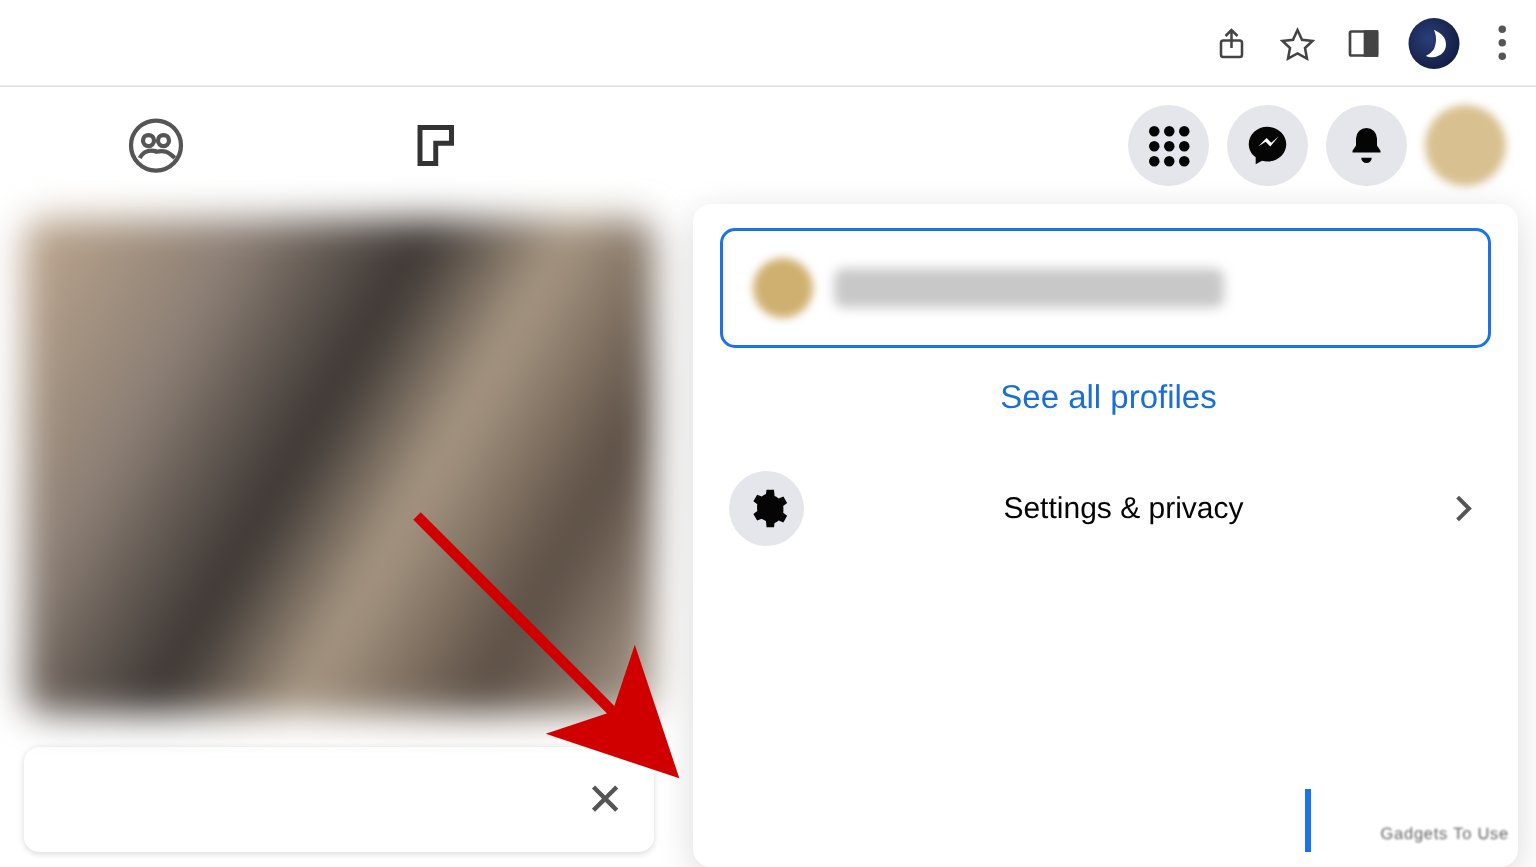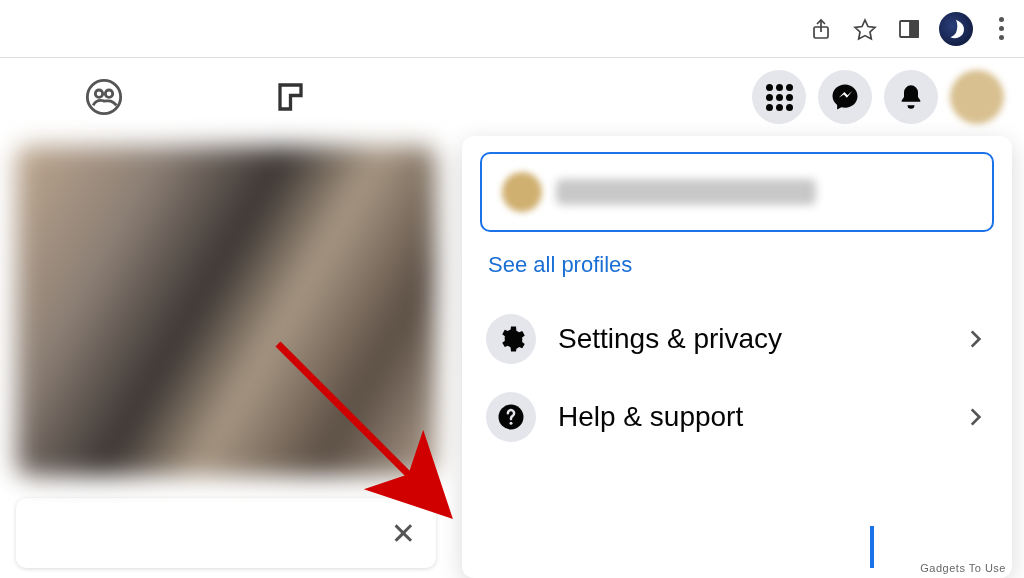--- a/index.html
+++ b/index.html
@@ -24,35 +24,35 @@
   .grid9 div { background:#050505; border-radius:50%;}
 
   
   .main { display:flex; position:relative; height:calc(578px - 58px - 78px);}
   .left-col { width:440px; padding:10px 0 0 16px;}
   .stories { width:420px; height:330px; border-radius:14px; background:linear-gradient(120deg,#bfa88f 0%, #8b7e74 25%, #3b3532 45%, #a89783 60%, #5a4d43 80%, #b0a090 100%); filter:blur(12px);}
   .close-card { margin-top:22px; width:420px; height:70px; background:#fff; border-radius:10px; box-shadow:0 1px 4px rgba(0,0,0,.15); display:flex; align-items:center; justify-content:flex-end; padding-right:20px;}
   .close-x { font-size:30px; color:#555; cursor:pointer;}
 
   
-  .dropdown { position:absolute; top:0; right:12px; width:550px; background:#fff; border-radius:12px; box-shadow:0 6px 24px rgba(0,0,0,.15); padding:16px 18px 0 18px; height:100%; overflow:hidden;}
+  .dropdown { position:absolute; top:0; right:12px; width:550px; background:#fff; border-radius:12px; box-shadow:0 6px 24px rgba(0,0,0,.15); padding:16px 18px 0 18px; height:100%; overflow:hidden;text-align:center;}
   .profile-box { border:2px solid #1a73e8; border-radius:10px; padding:18px 20px; display:flex; align-items:center; gap:14px; cursor:pointer;}
   .profile-box .pavatar { width:40px; height:40px; border-radius:50%; background:#d0b070; filter:blur(3px);}
   .profile-box .pname  { width:260px; height:26px; background:#c8c8c8; border-radius:6px; filter:blur(4px);}
   .see-all { color:#1a6fd4; font-size:22px; padding:20px 4px 22px 8px; cursor:pointer;}
   .menu-item { display:flex; align-items:center; gap:22px; padding:14px 6px; cursor:pointer;}
   .menu-item .mi-icon { width:50px; height:50px; border-radius:50%; background:#e4e6eb; display:flex; align-items:center; justify-content:center;}
-  .menu-item .mi-label { flex:1; font-size:28px; font-weight:500; color:#050505;}
+  .menu-item .mi-label { flex:1; font-size:20px; font-weight:500; color:#050505;}
   .menu-item .chev { color:#555;}
 
   
   .arrow { position:absolute; left:268px; top:198px; width:200px; height:200px; pointer-events:none; z-index:50;}
 
   
-  .wm { position:absolute; right:18px; bottom:4px; font-size:11px; color:#666; letter-spacing:.5px; filter:blur(.6px);}
+  .wm { position:absolute; right:18px; bottom:16px; font-size:11px; color:#666; letter-spacing:.5px; filter:blur(.6px);}
   .caret { position:absolute; right:150px; bottom:10px; width:4px; height:42px; background:#1a73e8;}
 </style>
 </head>
 <body>
 
 <div class="browser-bar">
   <div class="browser-icon">
     <svg width="24" height="24" viewBox="0 0 24 24" fill="none" stroke="currentColor" stroke-width="1.7">
         <path d="M12 3v12"></path>
         <path d="M8 7l4-4 4 4"></path>
@@ -147,33 +147,20 @@
         <svg width="30" height="30" viewBox="0 0 24 24" fill="#050505">
             <path d="M12 8a4 4 0 1 0 0 8 4 4 0 0 0 0-8zm9 4a7.9 7.9 0 0 0-.1-1.3l2.1-1.6-2-3.5-2.5 1a8 8 0 0 0-2.2-1.3L16 2h-4l-.3 2.3A8 8 0 0 0 9.5 5.6l-2.5-1-2 3.5 2.1 1.6A7.9 7.9 0 0 0 7 12c0 .4 0 .9.1 1.3L5 14.9l2 3.5 2.5-1a8 8 0 0 0 2.2 1.3L12 22h4l.3-2.3a8 8 0 0 0 2.2-1.3l2.5 1 2-3.5-2.1-1.6c.1-.4.1-.9.1-1.3z"></path>
           </svg>
       </div>
       <div class="mi-label">Settings &amp; privacy</div>
       <svg class="chev" width="26" height="26" viewBox="0 0 24 24" fill="none" stroke="#555" stroke-width="2.5">
           <polyline points="9 5 16 12 9 19"></polyline>
         </svg>
     </div>
 
-    <div class="menu-item">
-      <div class="mi-icon">
-        <svg width="30" height="30" viewBox="0 0 24 24" fill="#050505">
-            <circle cx="12" cy="12" r="10"></circle>
-            <path d="M9.5 9a2.5 2.5 0 1 1 3.8 2.1c-.8.5-1.3 1-1.3 1.9v.5" stroke="#e4e6eb" stroke-width="2" fill="none" stroke-linecap="round"></path>
-            <circle cx="12" cy="17" r="1.2" fill="#e4e6eb"></circle>
-          </svg>
-      </div>
-      <div class="mi-label">Help &amp; support</div>
-      <svg class="chev" width="26" height="26" viewBox="0 0 24 24" fill="none" stroke="#555" stroke-width="2.5">
-          <polyline points="9 5 16 12 9 19"></polyline>
-        </svg>
-    </div>
 
   </div>
 
   <svg class="arrow" viewBox="0 0 200 200">
     <defs>
         <marker id="ah" markerWidth="14" markerHeight="14" refX="10" refY="6" orient="auto">
           <path d="M0 0 L12 6 L0 12 L3 6 Z" fill="#d00000"></path>
         </marker>
       </defs>
     <line x1="10" y1="10" x2="175" y2="175" stroke="#d00000" stroke-width="7" marker-end="url(#ah)"></line>

